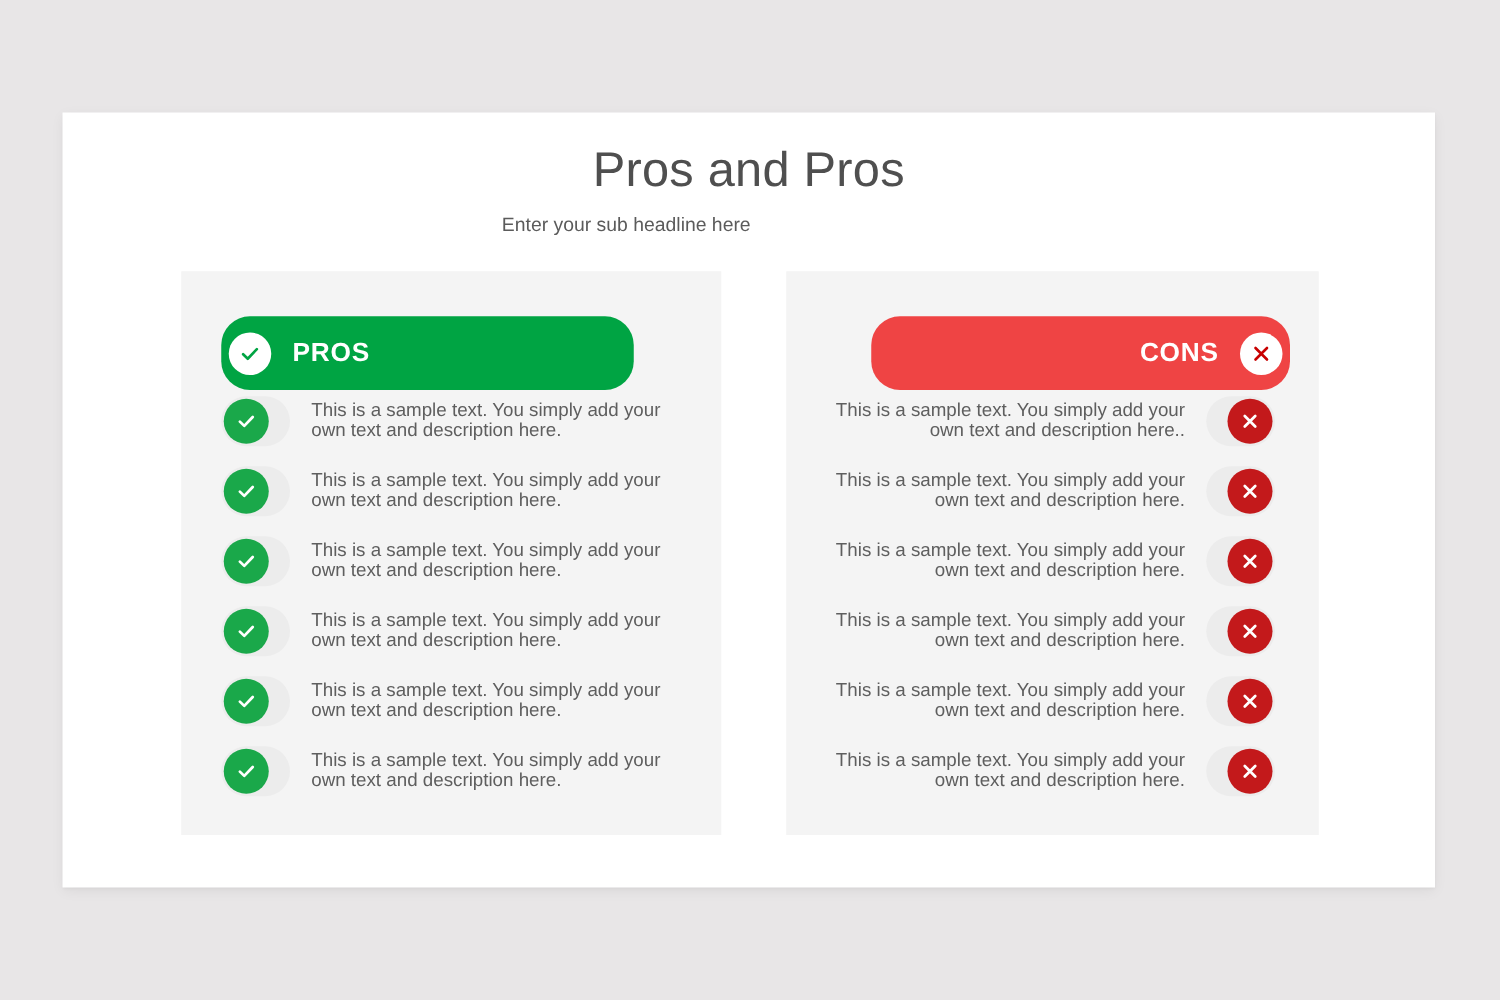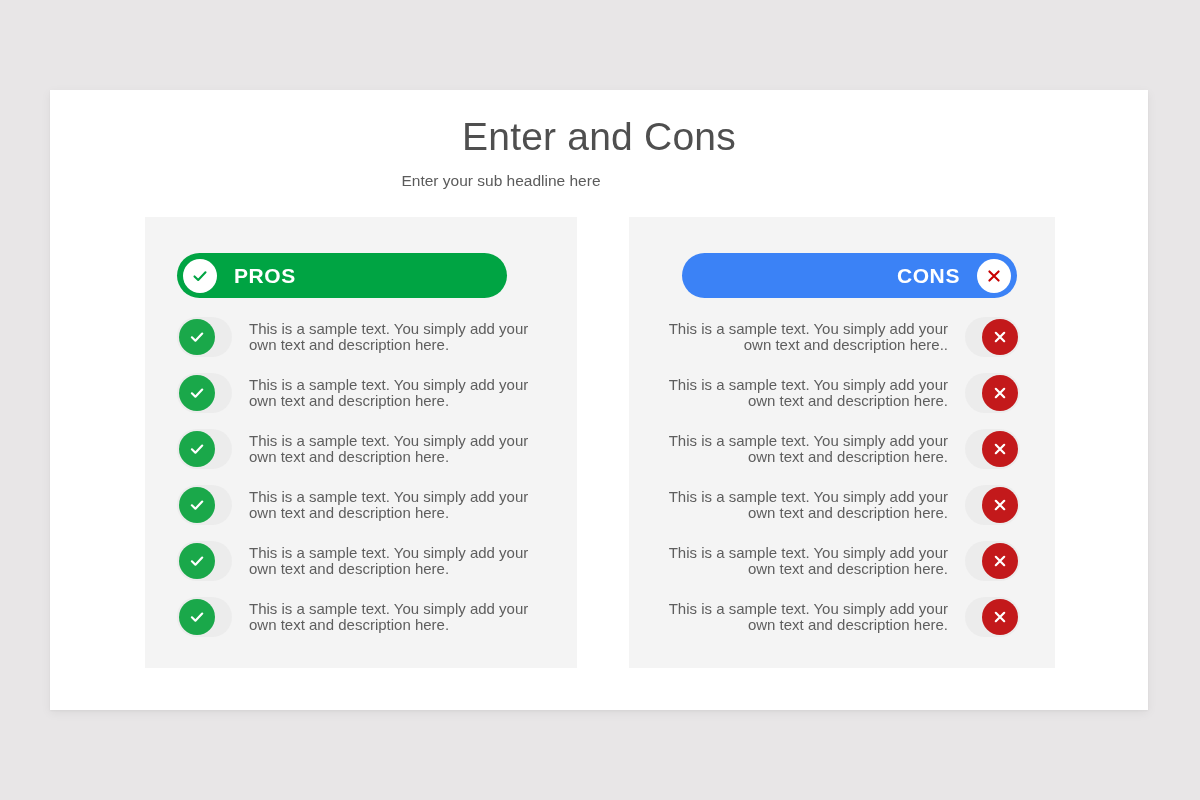--- a/index.html
+++ b/index.html
@@ -39,32 +39,32 @@
     position:absolute;
     top:127px; height:451px;
     background:#f4f4f4;
   }
   .panel.left  { left:95px;  width:432px; }
   .panel.right { left:579px; width:426px; }
 
   
   .headbar {
     position:absolute; top:36px;
-    height:45px; border-radius:23px;
+    height:59px; border-radius:23px;
     display:flex; align-items:center;
   }
   .headbar.pros {
     left:32px; width:330px;
     background:#00a443;
     justify-content:flex-start;
     padding-left:6px;
   }
   .headbar.cons {
-    left:53px; width:335px;
-    background:#3b82f6;
+    left:68px; width:335px;
+    background:#ef4444;
     justify-content:flex-end;
     padding-right:6px;
   }
   .headbar .label {
     font-size:21px; font-weight:bold; color:#ffffff;
     letter-spacing:0.6px;
   }
   .headbar.pros .label { margin-left:17px; }
   .headbar.cons .label { margin-right:17px; }
 
@@ -111,21 +111,21 @@
   }
   .row.l .row-text { text-align:left;  padding-left:17px; }
   .row.r .row-text { text-align:right; padding-right:17px; }
 </style>
 </head>
 <body>
 
 <div id="stage">
   <div class="slide">
 
-    <div class="title">Enter and Cons</div>
+    <div class="title">Pros and Pros</div>
     <div class="subtitle">Enter your sub headline here</div>
 
     <div class="panel left">
 
       <div class="headbar pros">
         <span class="head-badge">
           <svg width="22" height="22" viewBox="0 0 22 22" aria-hidden="true">
             <path d="M5.5 11.4 L9.2 15 L16.5 7.3" fill="none" stroke="#00a443" stroke-width="2.1" stroke-linecap="round" stroke-linejoin="round"></path>
           </svg>
         </span>

